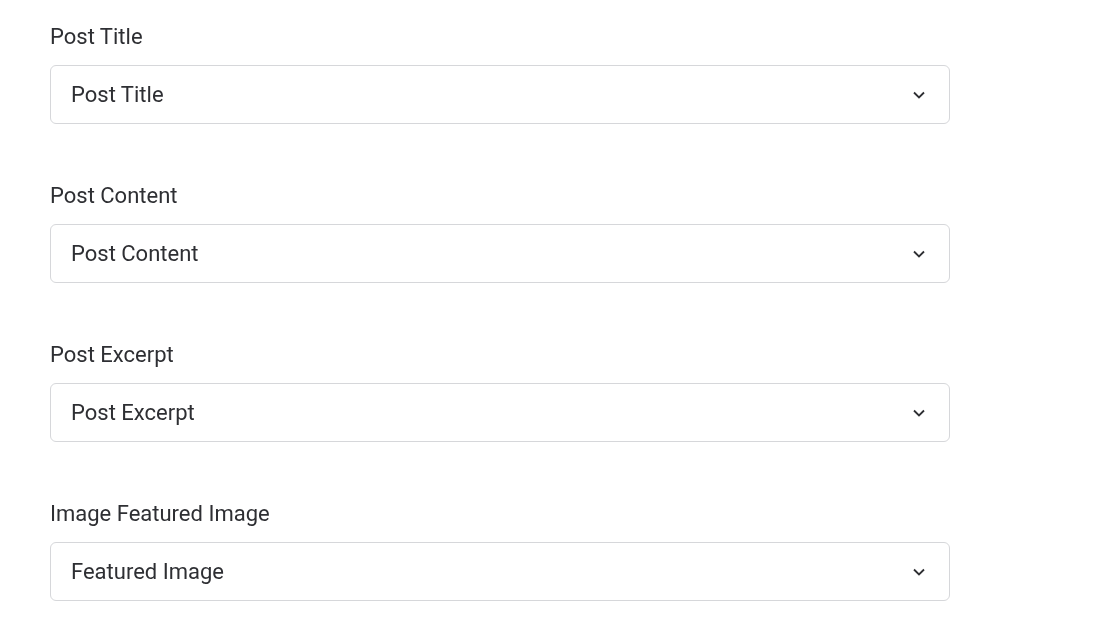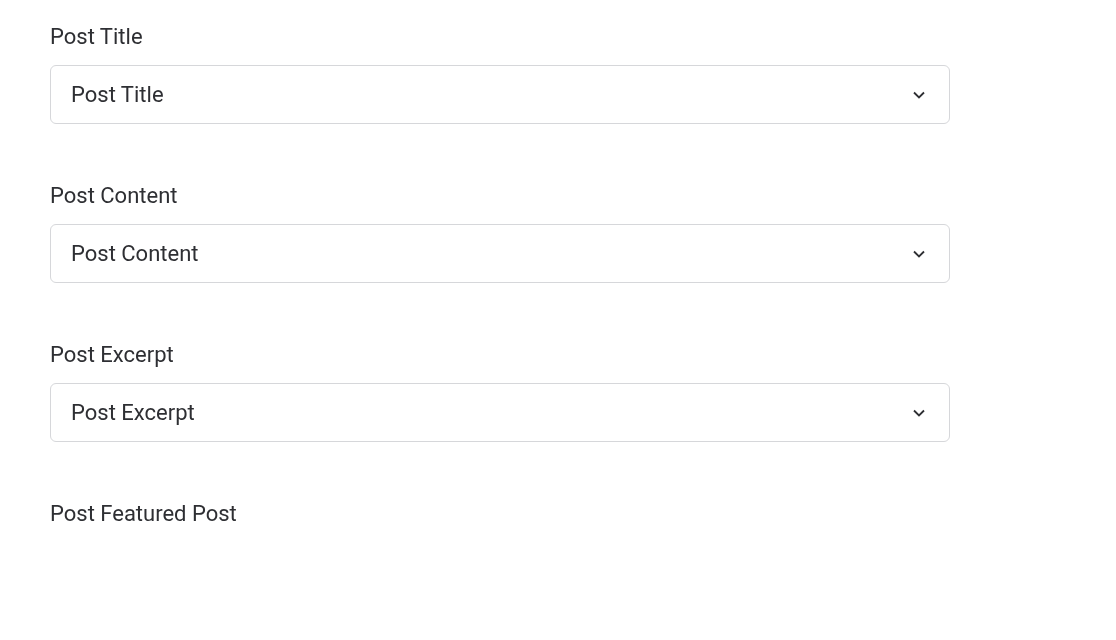--- a/index.html
+++ b/index.html
@@ -90,14 +90,22 @@
     <span class="select-value">Post Excerpt</span>
     <span class="chevron">
       <svg viewBox="0 0 24 24">
           <polyline points="6 9 12 15 18 9"></polyline>
         </svg>
     </span>
   </div>
 </div>
 
 <div class="form-field">
-  <label class="field-label">Post Featured Post</label>
+  <label class="field-label">Image Featured Image</label>
+  <div class="select-wrapper">
+    <span class="select-value">Featured Image</span>
+    <span class="chevron">
+      <svg viewBox="0 0 24 24">
+          <polyline points="6 9 12 15 18 9"></polyline>
+        </svg>
+    </span>
+  </div>
 </div>
 
 </body></html>

